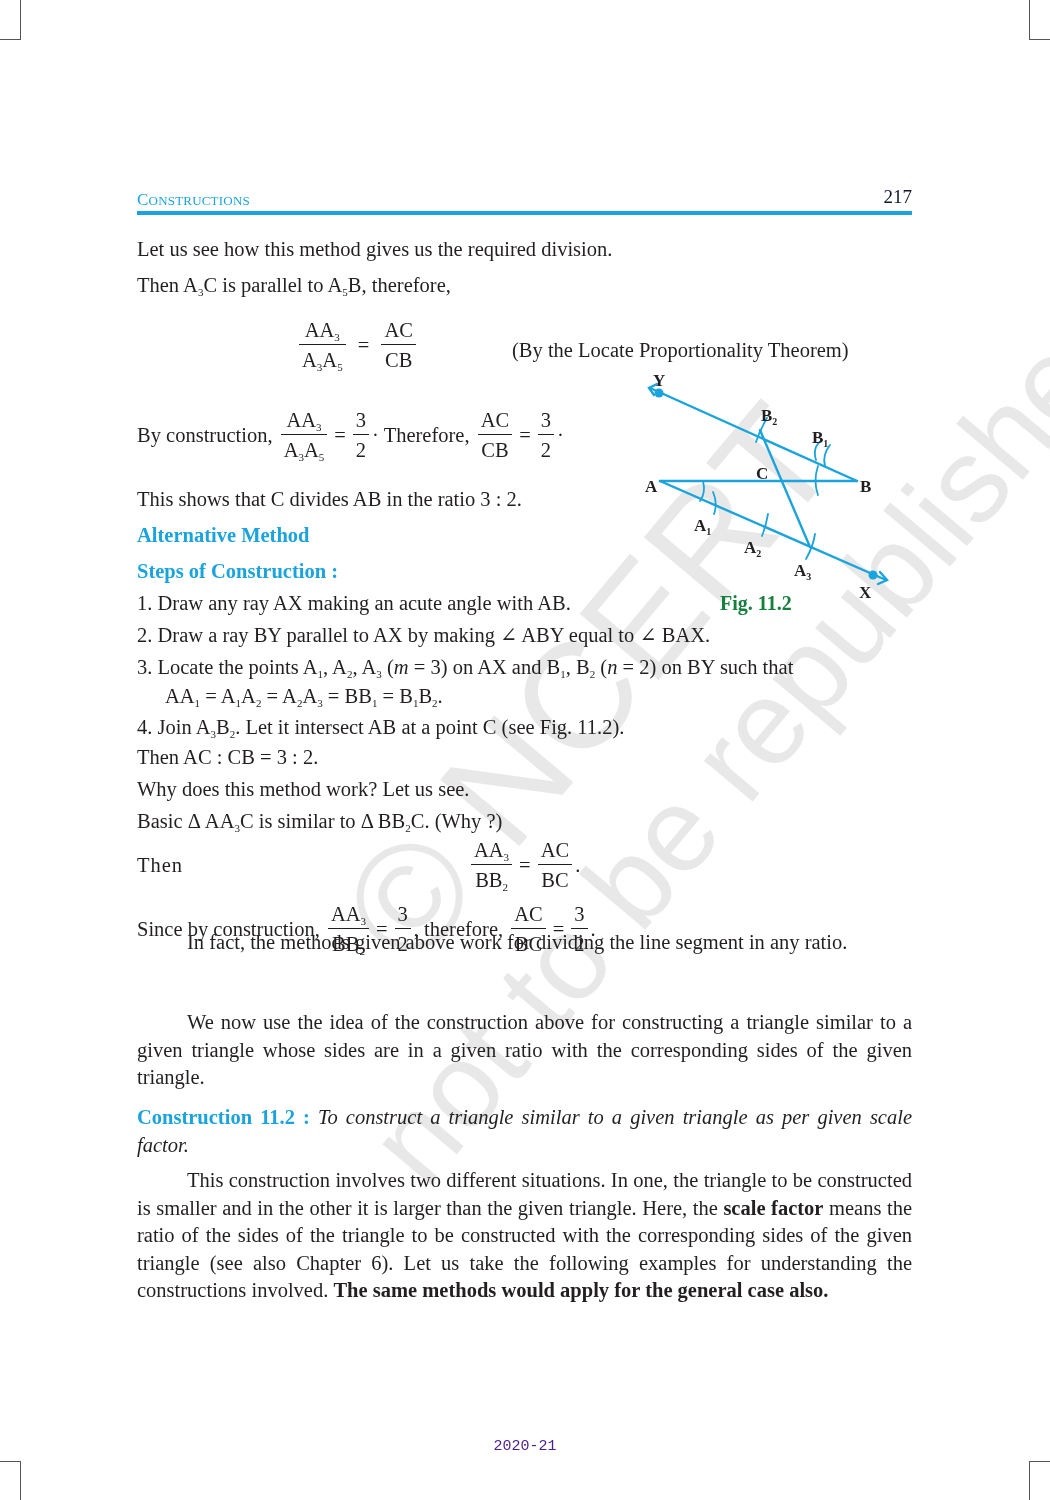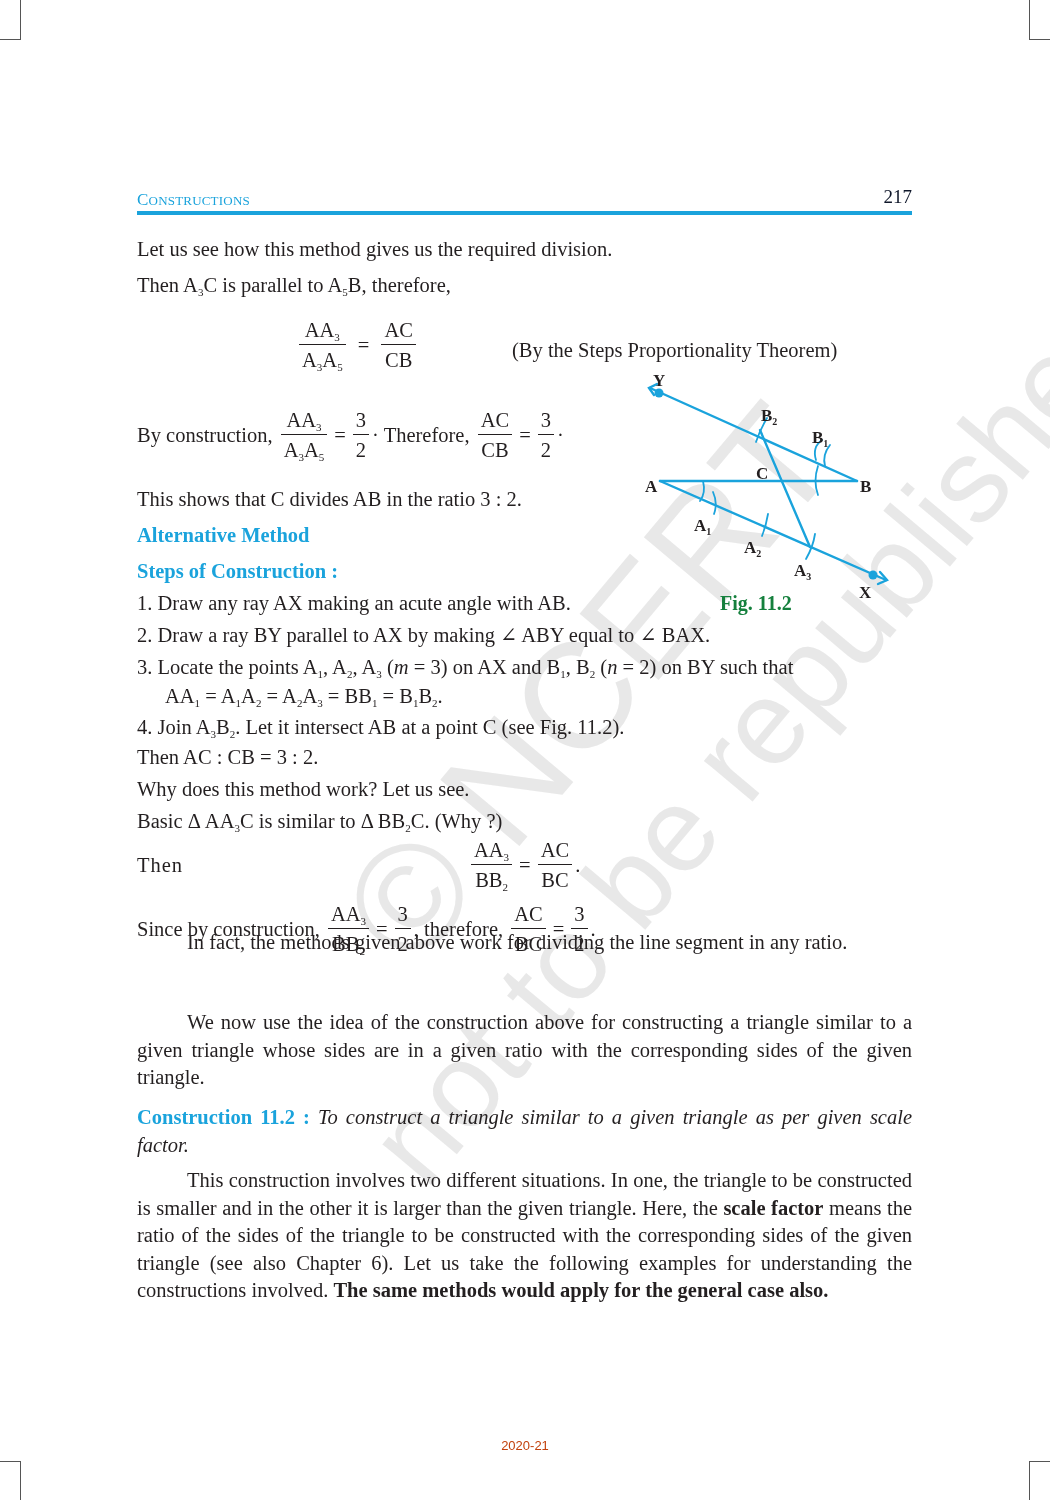--- a/index.html
+++ b/index.html
@@ -20,21 +20,21 @@
   .eq { display: inline-block; vertical-align: middle; margin: 0 4px; }
   .para { position: absolute; left: 137px; width: 775px; font-size: 20.5px; line-height: 27.5px; text-align: justify; }
   .indent { text-indent: 50px; }
   .step { position: absolute; left: 137px; font-size: 20.5px; line-height: 24px; white-space: nowrap; }
   .step-cont { position: absolute; left: 165px; font-size: 20.5px; line-height: 24px; white-space: nowrap; font-family: Liberation Serif, serif; }
   .fig-caption { position: absolute; left: 720px; top: 592px; font-size: 20px; color: #15803d; font-weight: bold; }
   .diagram { position: absolute; left: 0; top: 0; width: 1050px; height: 1500px; pointer-events: none; }
   .pt-label { font-family: "Liberation Serif", serif; font-weight: bold; font-size: 17px; fill: #231f20; }
   .pt-sub { font-size: 10px; }
   .watermark { position: absolute; left: 0; top: 0; width: 1050px; height: 1500px; pointer-events: none; }
-  .footer { position: absolute; left: 0; width: 1050px; top: 1438px; text-align: center; font-family: Liberation Sans, sans-serif; font-size: 13px; color: #c2410c; }
+  .footer { position: absolute; left: 0; width: 1050px; top: 1438px; text-align: center; font-family: Liberation Mono, monospace; font-size: 15px; color: #4c1d95; }
   .italic { font-style: italic; }
 </style>
 </head>
 <body>
 
 <div class="crop" style="left:20px;top:0;width:1px;height:40px;"></div>
 <div class="crop" style="left:0;top:39px;width:21px;height:1px;"></div>
 <div class="crop" style="left:1029px;top:0;width:1px;height:40px;"></div>
 <div class="crop" style="left:1029px;top:39px;width:21px;height:1px;"></div>
 <div class="crop" style="left:20px;top:1461px;width:1px;height:39px;"></div>
@@ -64,21 +64,21 @@
   <span class="frac">
     <span class="num"><span>AA</span><sub class="s">3</sub></span>
     <span class="den"><span>A</span><sub class="s">3</sub><span>A</span><sub class="s">5</sub></span>
   </span>
   <span class="eq">=</span>
   <span class="frac">
     <span class="num">AC</span>
     <span class="den">CB</span>
   </span>
 </div>
-<div class="line" style="top:338px; left:512px;">(By the Steps Proportionality Theorem)</div>
+<div class="line" style="top:338px; left:512px;">(By the Locate Proportionality Theorem)</div>
 
 <div class="line" style="top:408px;">
   <span style="vertical-align:middle">By construction,</span>
   <span class="frac"><span class="num"><span>AA</span><sub class="s">3</sub></span><span class="den"><span>A</span><sub class="s">3</sub><span>A</span><sub class="s">5</sub></span></span><span class="eq">=</span><span class="frac"><span class="num">3</span><span class="den">2</span></span><span style="vertical-align:middle">· Therefore,</span>
   <span class="frac"><span class="num">AC</span><span class="den">CB</span></span><span class="eq">=</span><span class="frac"><span class="num">3</span><span class="den">2</span></span><span style="vertical-align:middle">·</span>
 </div>
 
 <div class="line" style="top:487px;">This shows that C divides AB in the ratio 3 : 2.</div>
 <div class="line blue-bold" style="top:523px;">Alternative Method</div>
 <div class="line blue-bold" style="top:559px;">Steps of Construction :</div>

